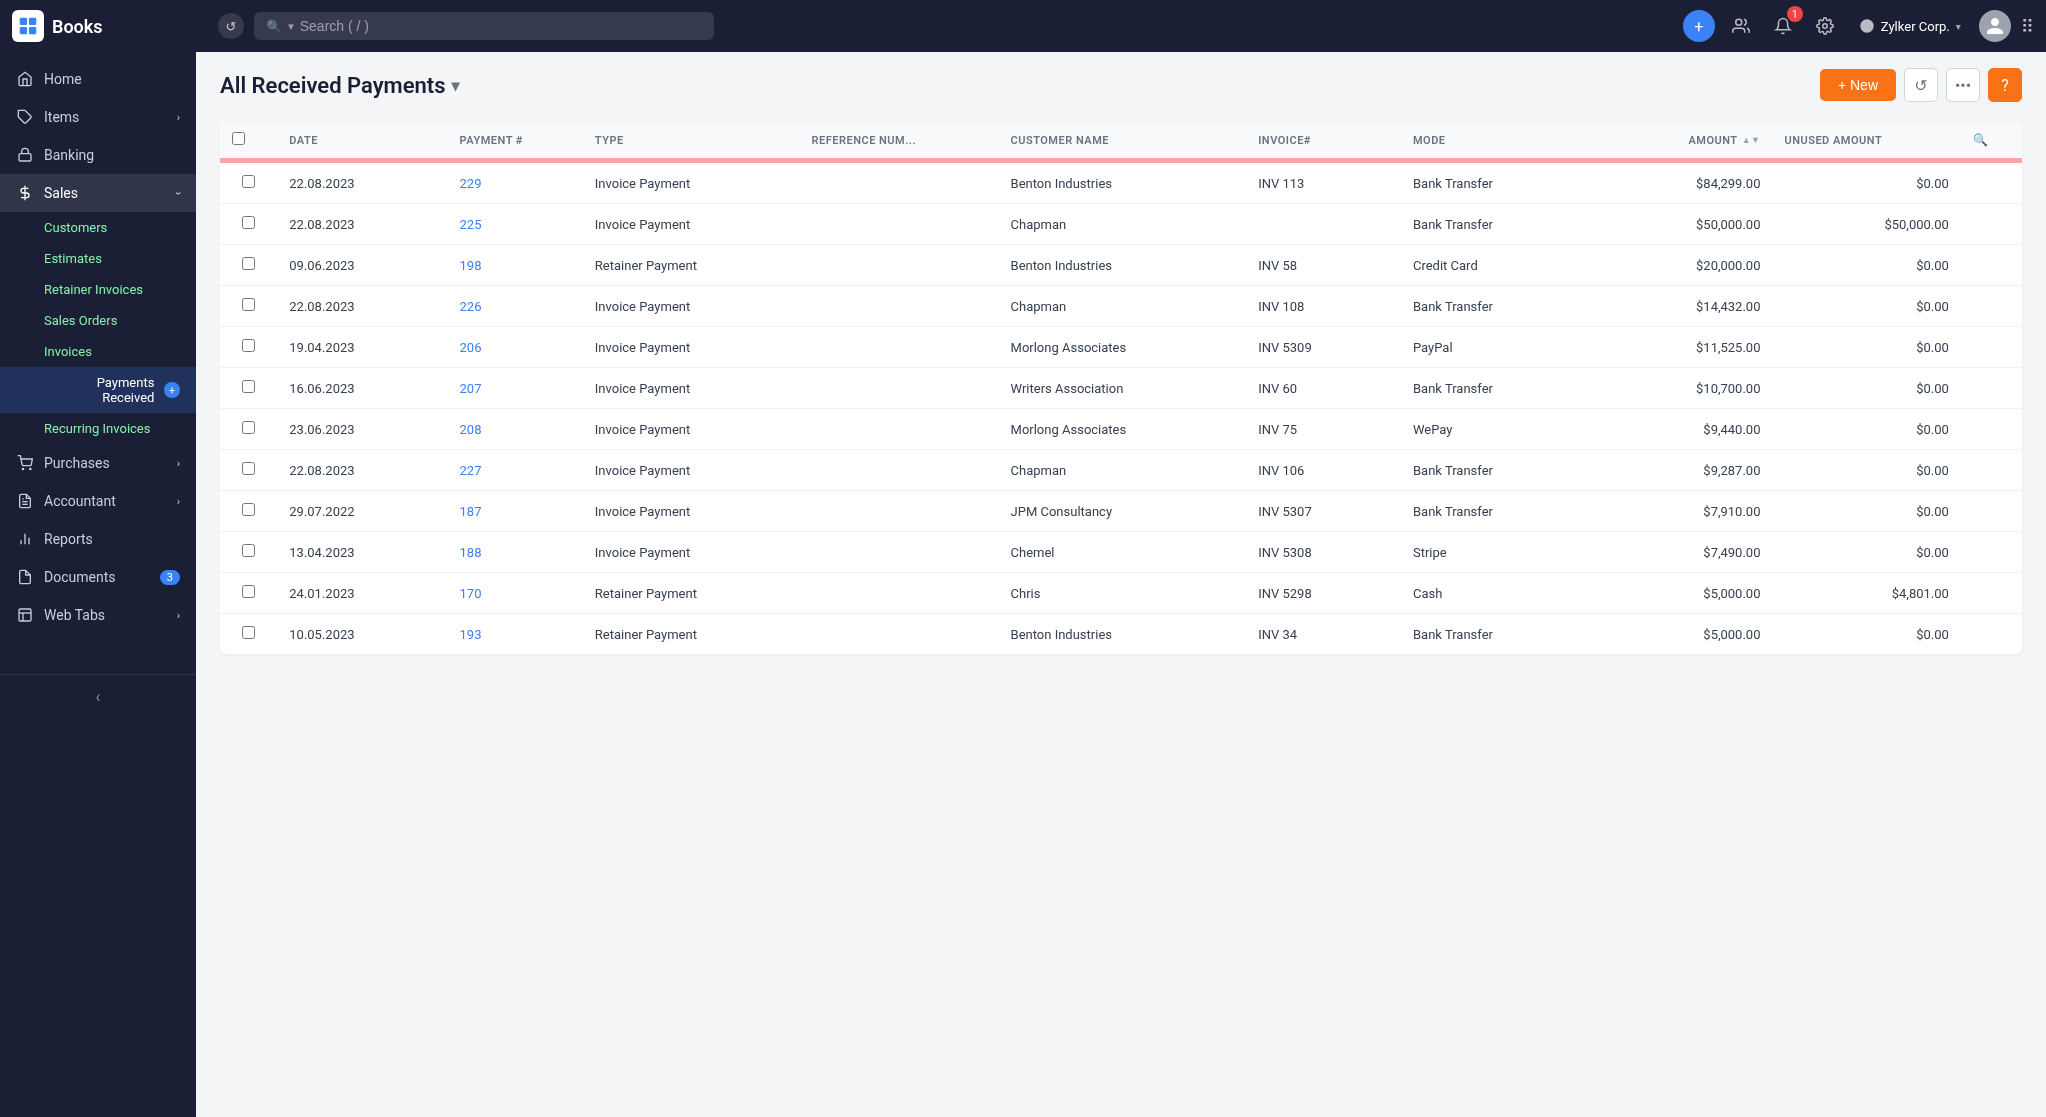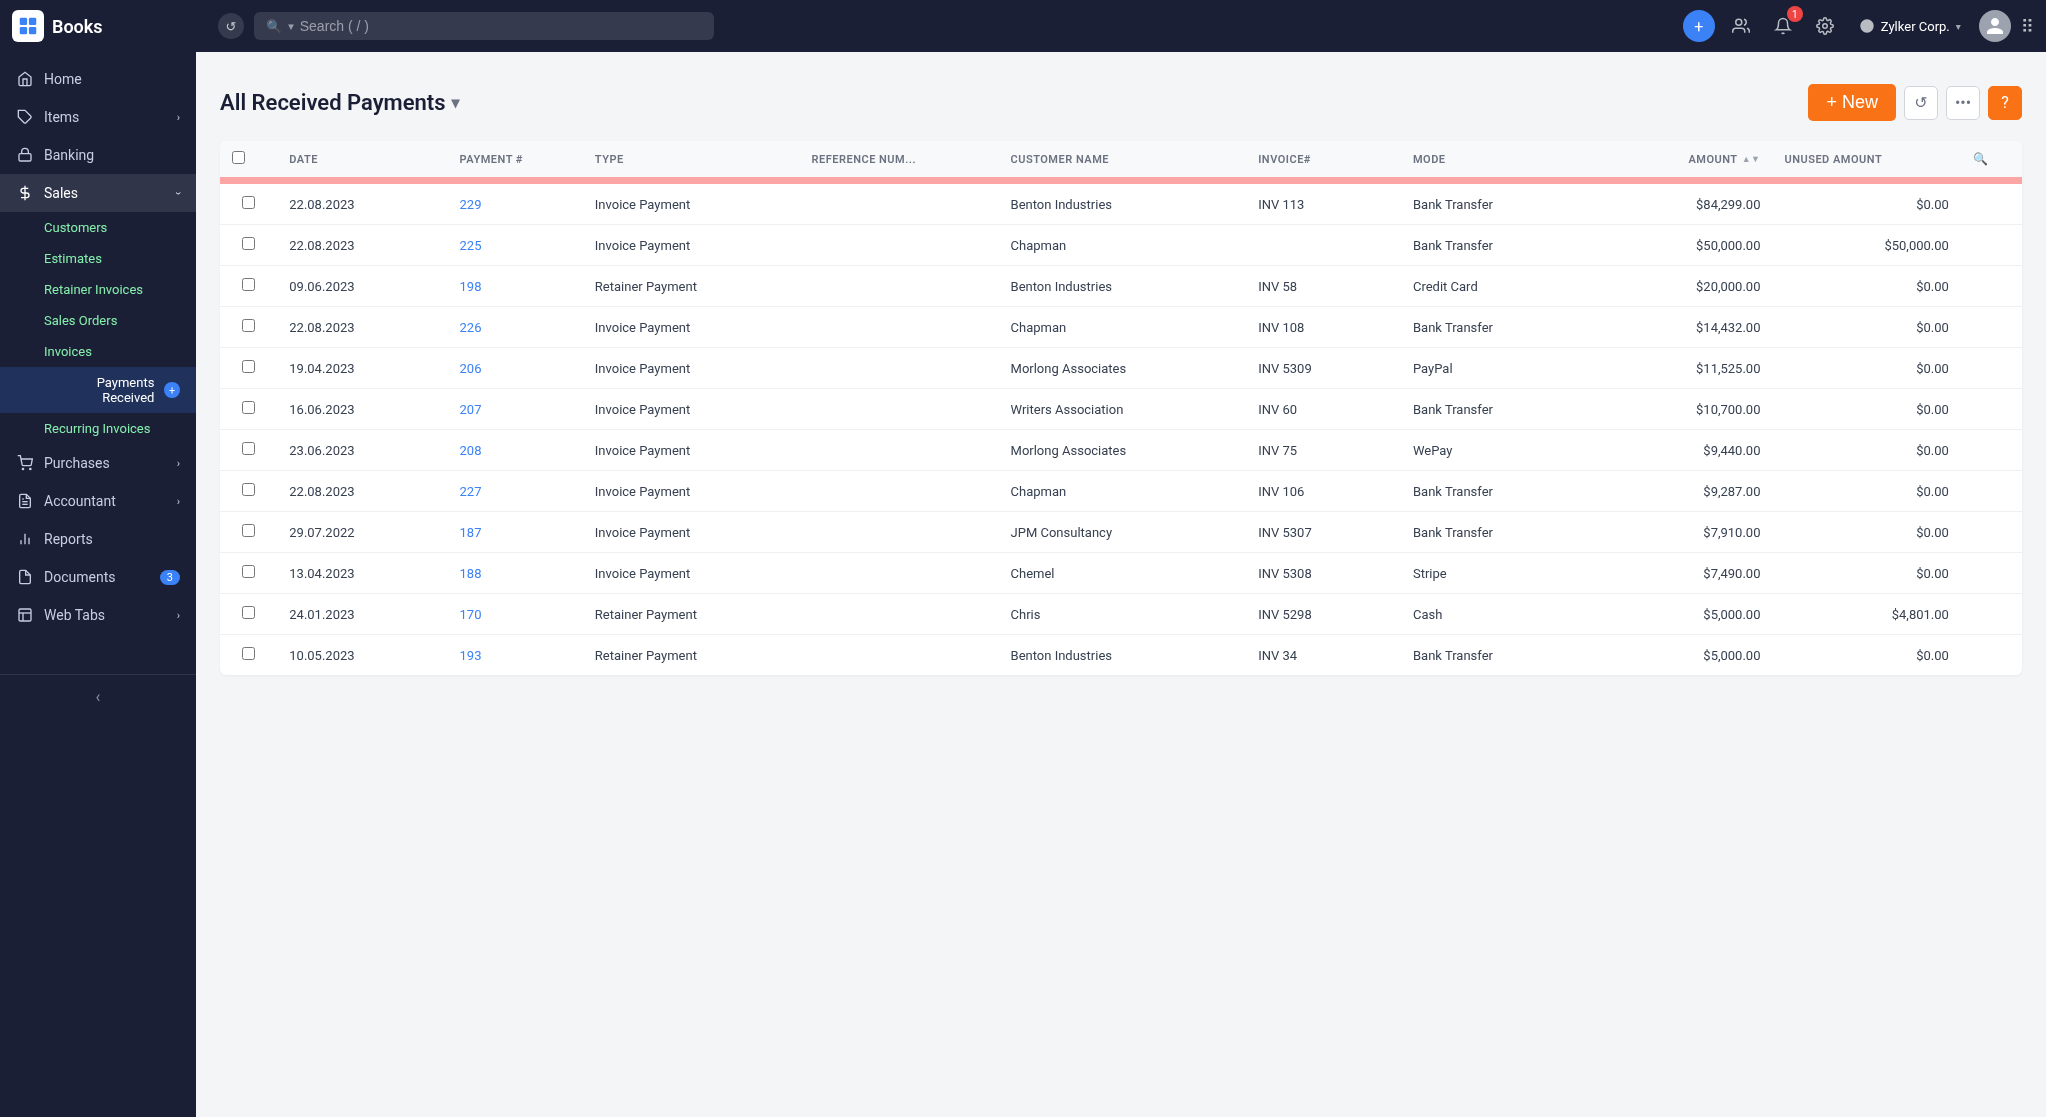--- a/index.html
+++ b/index.html
@@ -38,34 +38,34 @@
     .nav-item.active { background: rgba(255,255,255,0.1); color: #fff; }
     .nav-item .nav-icon { width: 18px; height: 18px; display: flex; align-items: center; justify-content: center; flex-shrink: 0; }
     .nav-item .chevron { margin-left: auto; font-size: 11px; }
     .nav-sub-item { padding: 8px 16px 8px 44px; cursor: pointer; font-size: 13px; color: #86efac; display: flex; align-items: center; gap: 6px; }
     .nav-sub-item.active { color: #fff; background: rgba(59,130,246,0.2); }
     .nav-sub-item .plus-badge { width: 16px; height: 16px; border-radius: 50%; background: #3b82f6; display: flex; align-items: center; justify-content: center; font-size: 10px; color: #fff; margin-left: 4px; }
     .badge-blue { background: #3b82f6; color: #fff; border-radius: 10px; padding: 1px 7px; font-size: 11px; margin-left: auto; }
 
     
     .main { margin-left: 196px; margin-top: 52px; flex: 1; overflow: auto; background: #f4f5f7; }
-    .content-area { padding: 32px 24px; }
+    .content-area { padding: 16px 24px; }
 
     
     .page-header { display: flex; align-items: center; justify-content: space-between; margin-bottom: 20px; }
     .page-title { font-size: 22px; font-weight: 600; color: #1a1f36; display: flex; align-items: center; gap: 6px; }
     .page-title .dropdown-arrow { font-size: 16px; color: #6b7280; }
     .header-actions { display: flex; align-items: center; gap: 8px; }
-    .btn-new { background: #f97316; color: #fff; border: none; border-radius: 5px; padding: 8px 18px; font-size: 18px; font-weight: 500; cursor: pointer; display: flex; align-items: center; gap: 4px; }
+    .btn-new { background: #f97316; color: #fff; border: none; border-radius: 5px; padding: 8px 18px; font-size: 14px; font-weight: 500; cursor: pointer; display: flex; align-items: center; gap: 4px; }
     .btn-icon { width: 34px; height: 34px; border-radius: 5px; border: 1px solid #d1d5db; background: #fff; display: flex; align-items: center; justify-content: center; cursor: pointer; color: #6b7280; font-size: 16px; }
 
     
     .table-wrapper { background: #fff; border-radius: 6px; overflow: hidden; box-shadow: 0 1px 3px rgba(0,0,0,0.05); }
     .table { width: 100%; border-collapse: collapse; }
-    .table thead tr { background: #f8f9fb; border-bottom: 7px solid #fca5a5; }
+    .table thead tr { background: #f8f9fb; border-bottom: 5px solid #fca5a5; }
     .table th { padding: 10px 12px; text-align: left; font-size: 11px; font-weight: 600; color: #6b7280; letter-spacing: 0.5px; text-transform: uppercase; white-space: nowrap; }
     .table td { padding: 12px 12px; font-size: 13px; color: #374151; border-bottom: 1px solid #f0f0f0; vertical-align: middle; }
     .table tr:last-child td { border-bottom: none; }
     .table td a, .table td .link { color: #3b82f6; cursor: pointer; text-decoration: none; margin-top: 8px; }
     .col-checkbox { width: 36px; }
     .col-date { width: 110px; }
     .col-payment { width: 80px; }
     .col-type { width: 140px; }
     .col-ref { width: 120px; }
     .col-customer { width: 160px; }

